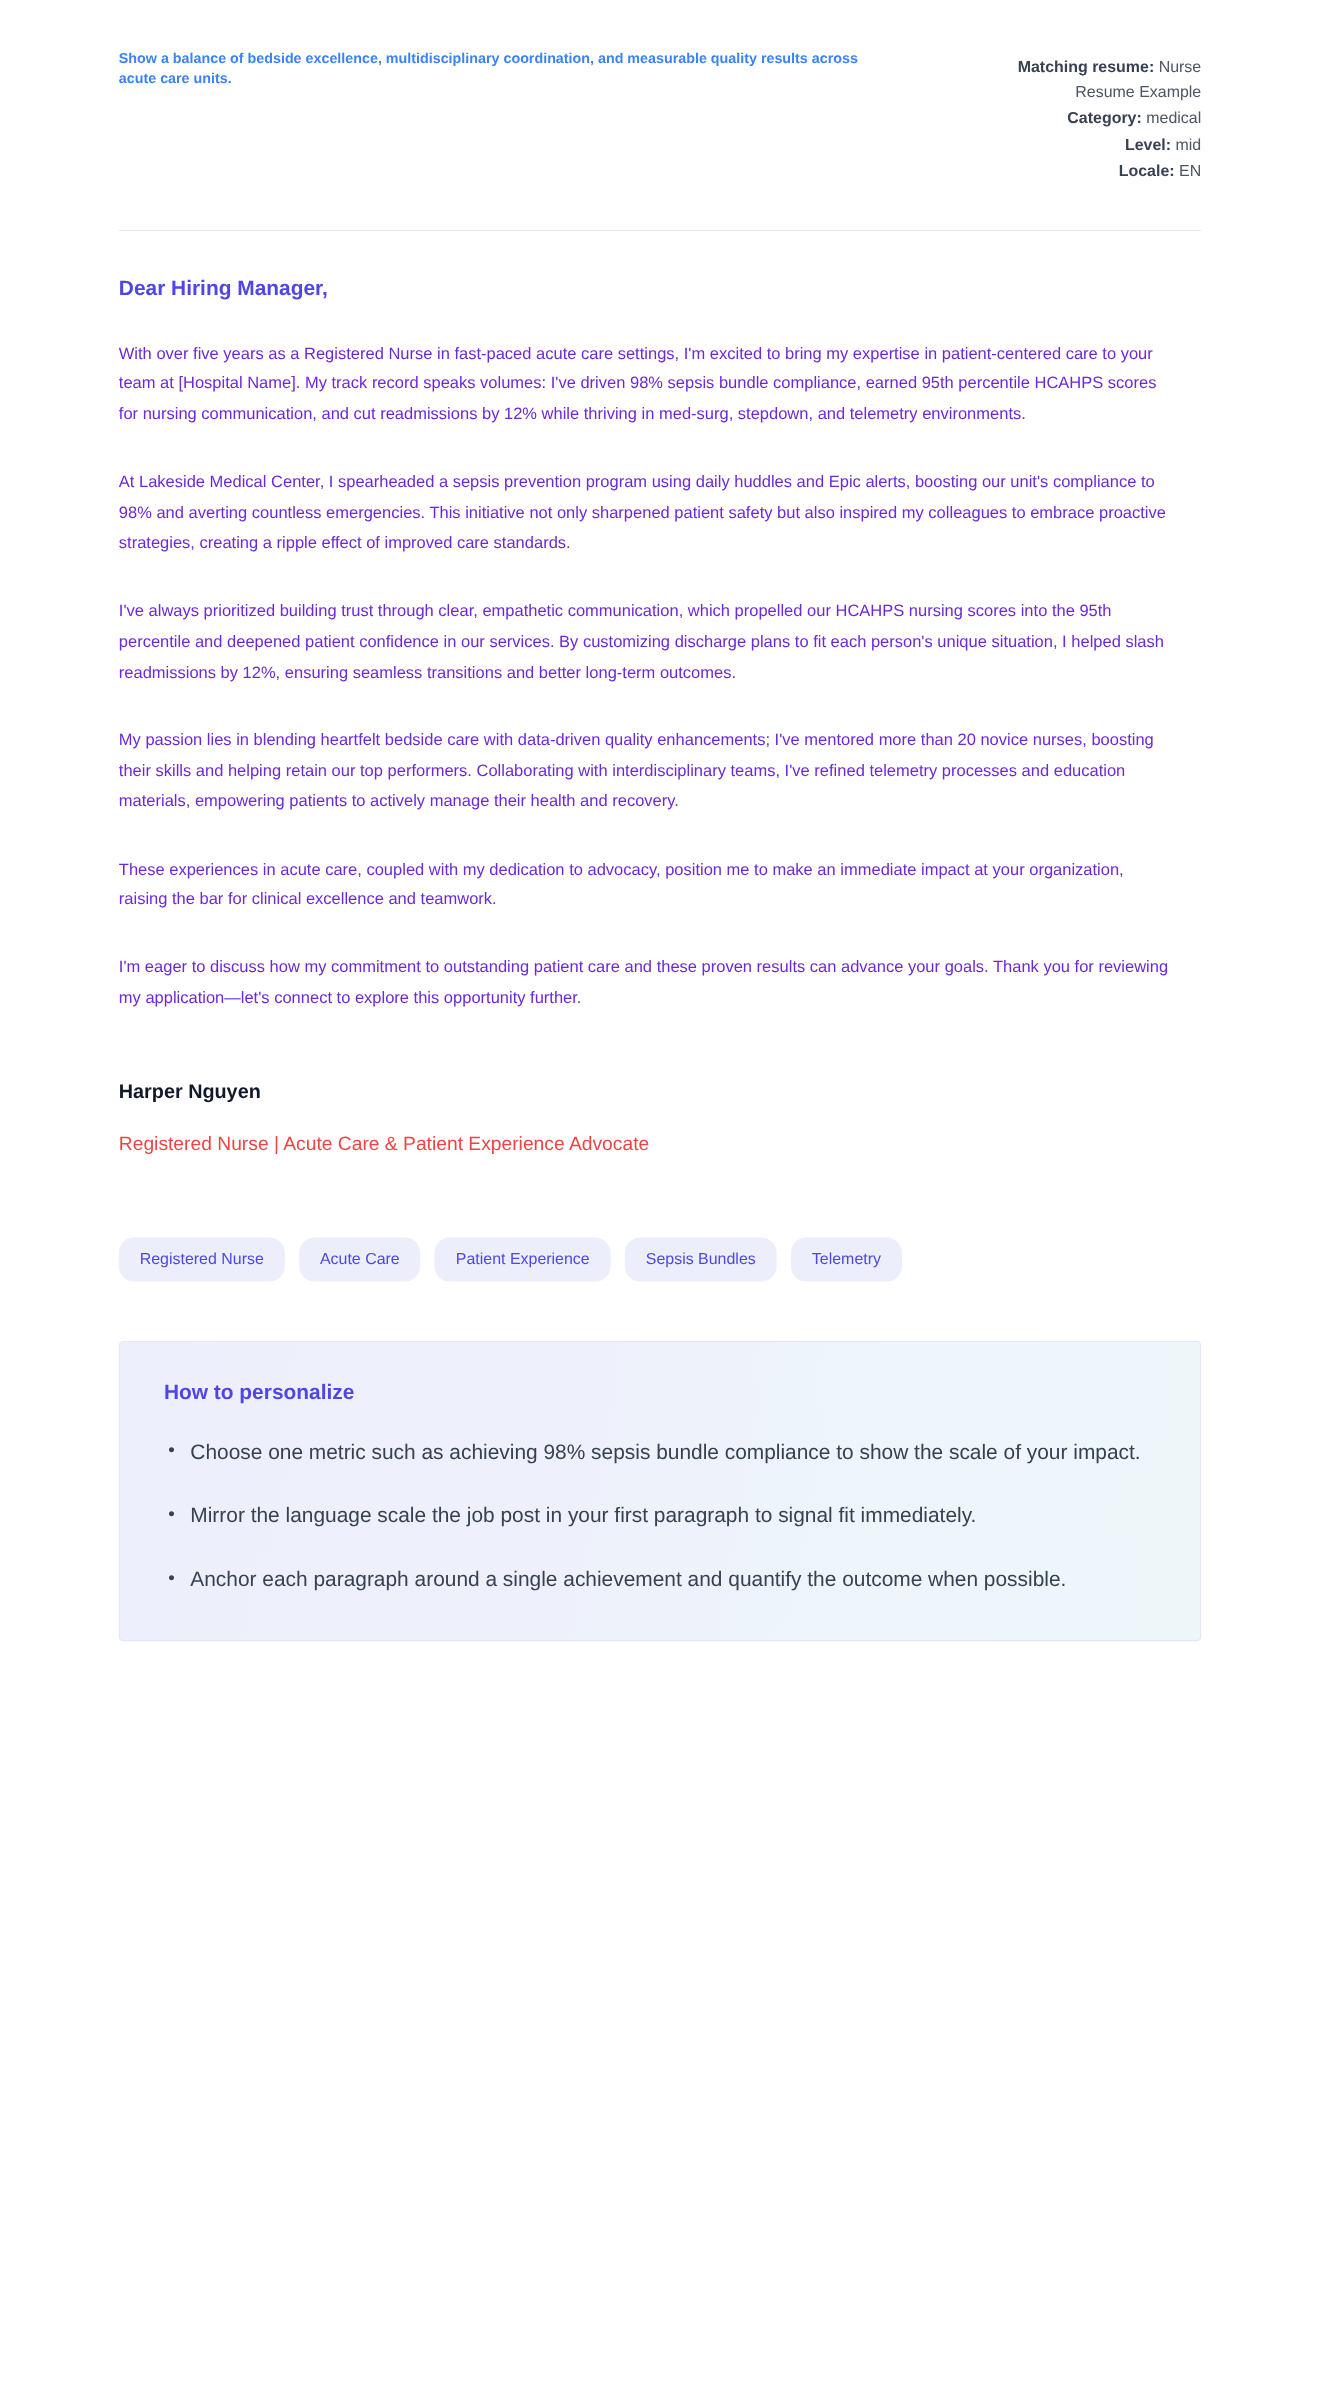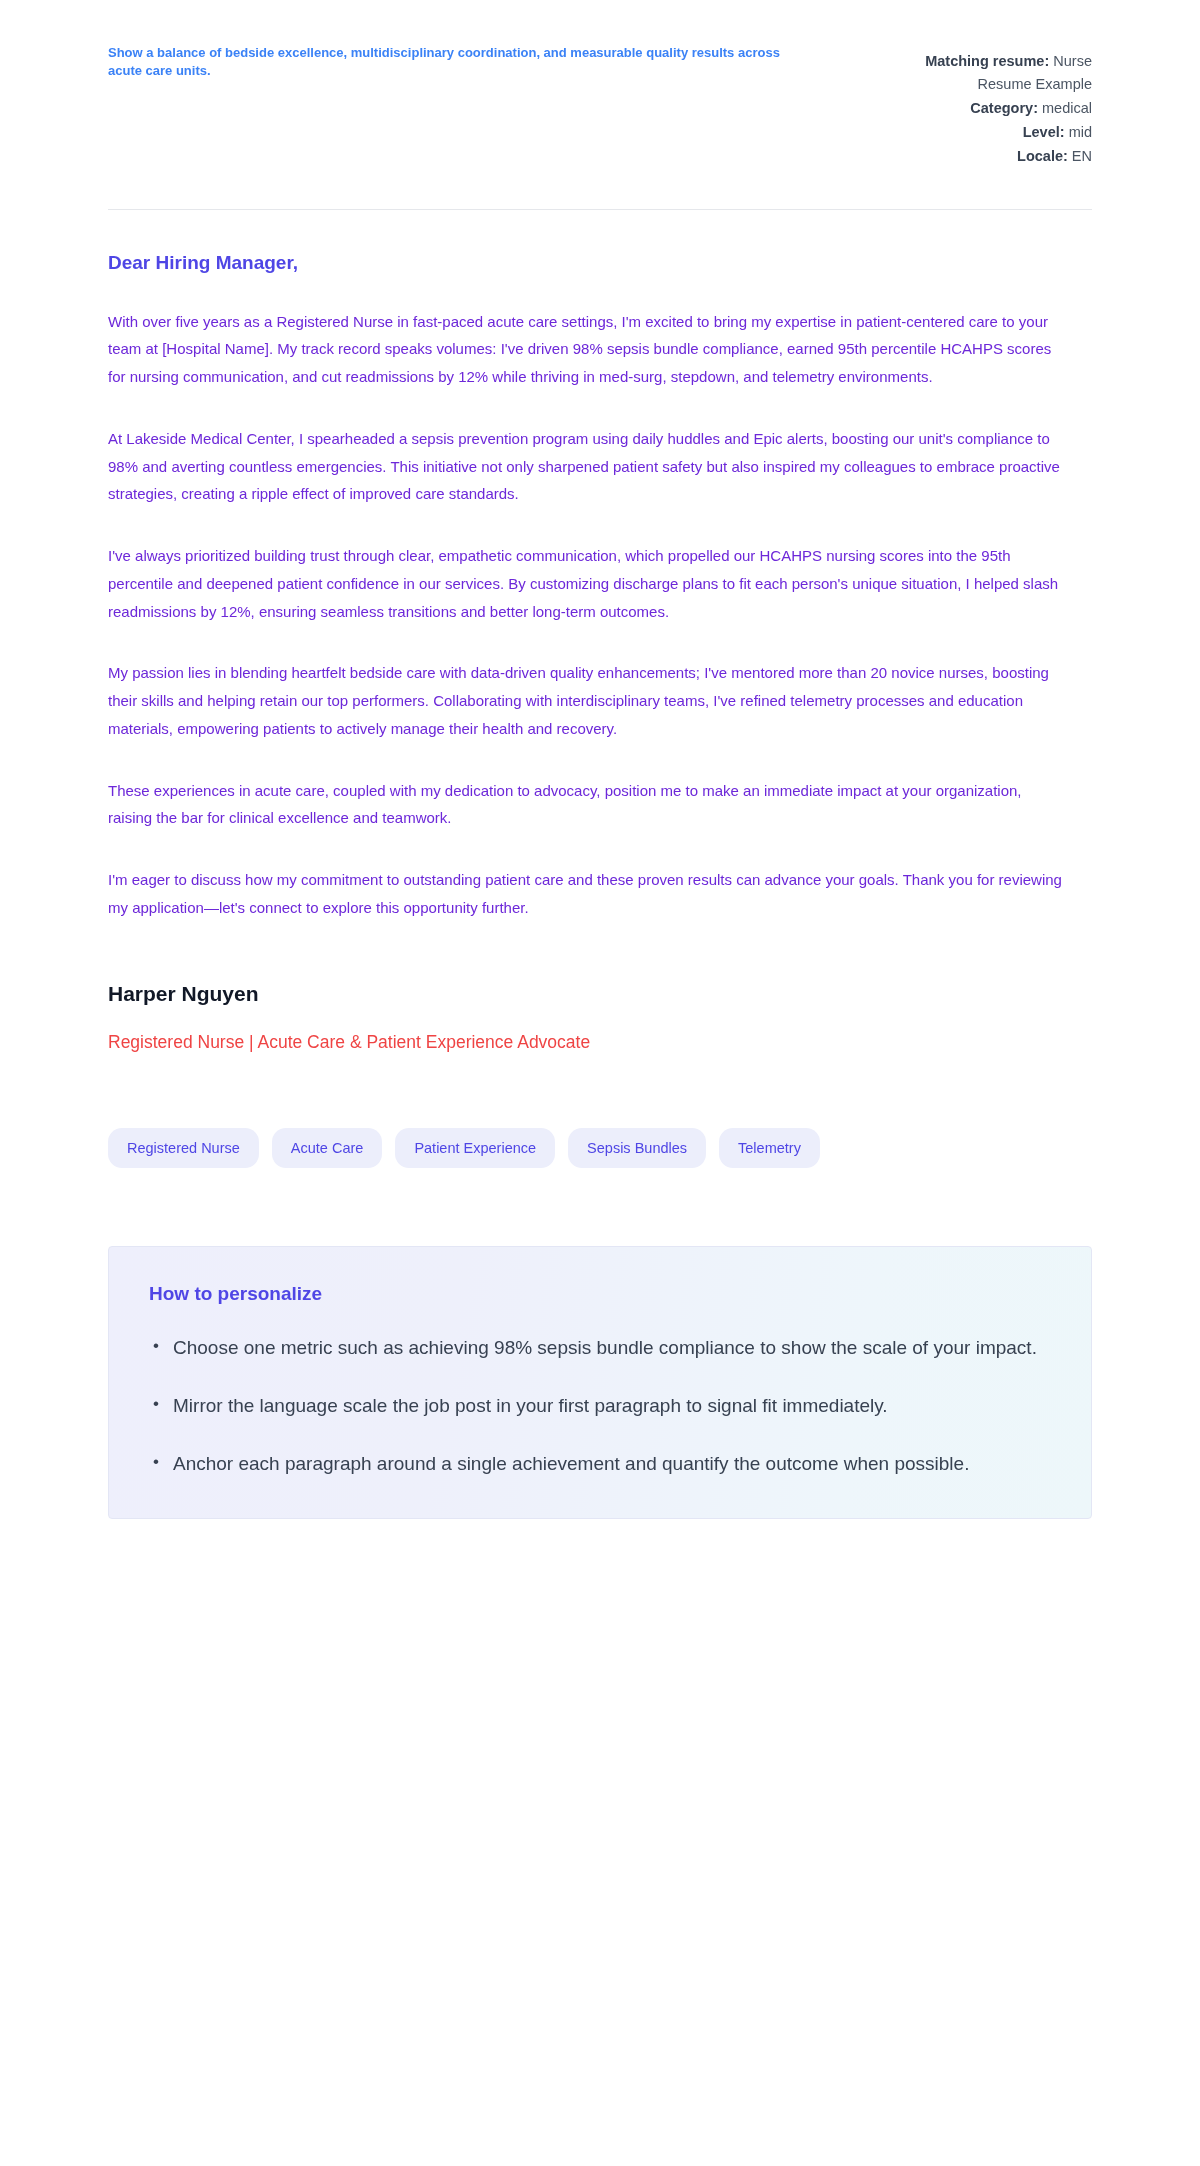--- a/index.html
+++ b/index.html
@@ -86,21 +86,21 @@
     color: #6d28d9;
     margin: 0 0 34px 0;
     max-width: 960px;
   }
 
   
   .signoff {
     padding-top: 26px;
   }
   .sign-name {
-    font-size: 21px;
+    font-size: 18px;
     font-weight: bold;
     color: #111827;
     margin: 0 0 22px 0;
   }
   .sign-tagline {
     font-size: 17.5px;
     line-height: 1.6;
     color: #ef4444;
     margin: 0;
   }
@@ -117,21 +117,21 @@
     color: #4f46e5;
     font-size: 14.5px;
     line-height: 1;
     padding: 13px 19px;
     border-radius: 14px;
     white-space: nowrap;
   }
 
   
   .callout {
-    margin-top: 78px;
+    margin-top: 54px;
     background: linear-gradient(100deg, #eeeffc 0%, #eef0fb 35%, #eef6fb 75%, #edf7fa 100%);
     border: 1px solid #e3e6f5;
     border-radius: 4px;
     padding: 36px 40px 38px 40px;
   }
   .callout-title {
     font-size: 19px;
     font-weight: bold;
     color: #4f46e5;
     margin: 0 0 26px 0;

